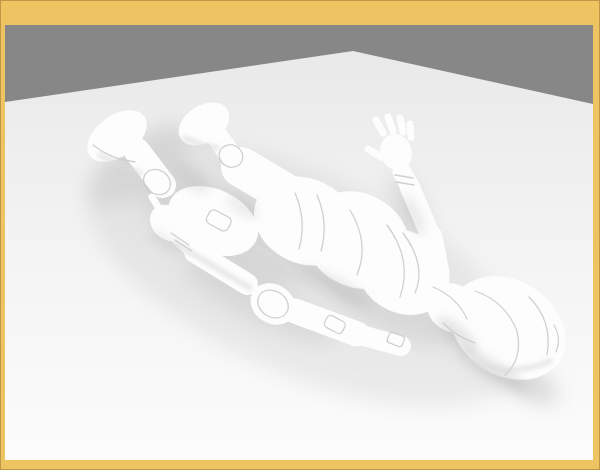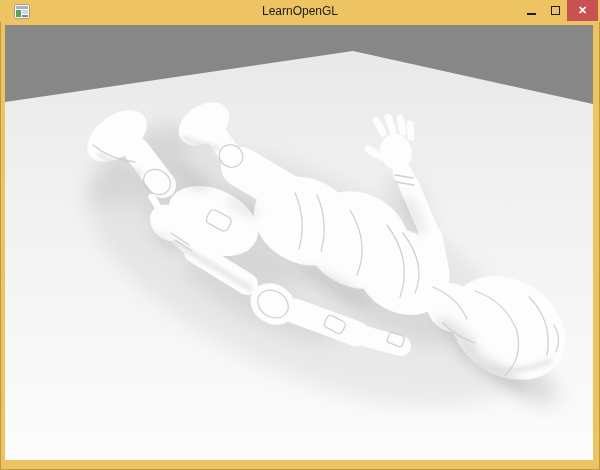--- a/index.html
+++ b/index.html
@@ -30,43 +30,20 @@
   .btn.close span{color:var(--close-glyph);font-size:11px;font-weight:bold;line-height:1;}
   .client{position:absolute;left:5px;top:25px;width:588px;height:435px;
     background:var(--background);}
   .client svg{display:block;width:100%;height:100%;}
 </style>
 </head>
 <body>
 
 <div class="window">
 
-  <div class="titlebar">
-    <div class="app-icon">
-      <svg viewBox="0 0 16 15" width="16" height="15">
-        <rect x="0.5" y="0.5" width="15" height="14" rx="1.5" fill="#f6f6f6" stroke="#b0a078"></rect>
-        <rect x="2" y="2" width="12" height="3" fill="#9fb4c4"></rect>
-        <rect x="2" y="6" width="5" height="7" fill="#5da05d"></rect>
-        <rect x="8" y="6" width="6" height="4" fill="#cfd8df"></rect>
-        <rect x="8" y="11" width="6" height="2" fill="#7b8f9e"></rect>
-      </svg>
-    </div>
-    <div class="title">LearnOpenGL</div>
-    <div class="controls">
-      <div class="btn">
-        <span class="glyph-min"></span>
-      </div>
-      <div class="btn">
-        <span class="glyph-max"></span>
-      </div>
-      <div class="btn close">
-        <span>✕</span>
-      </div>
-    </div>
-  </div>
 
   <div class="client">
     <svg viewBox="0 0 588 435" preserveAspectRatio="none">
       <defs>
         <linearGradient id="floorG" x1="0" y1="0" x2="0" y2="1">
           <stop offset="0" stop-color="#e9e9e9"></stop>
           <stop offset="0.4" stop-color="#f2f2f2"></stop>
           <stop offset="1" stop-color="#fcfcfc"></stop>
         </linearGradient>
         <filter id="b1" x="-20%" y="-20%" width="140%" height="140%">

